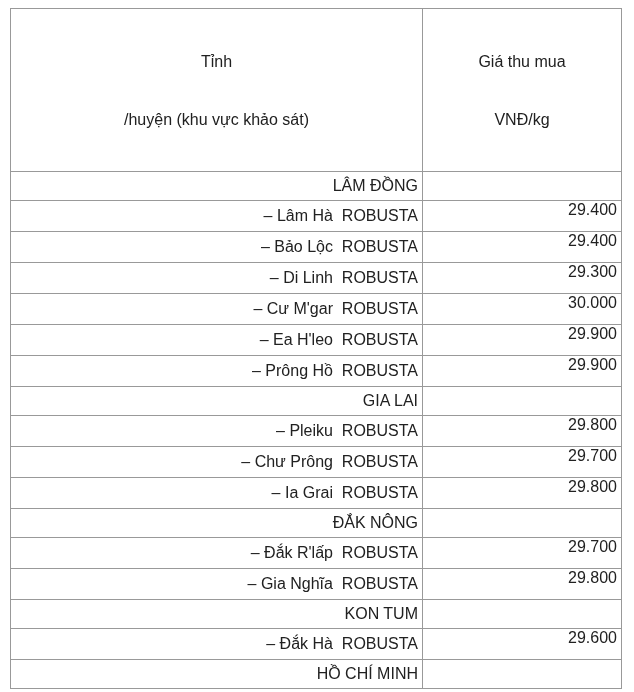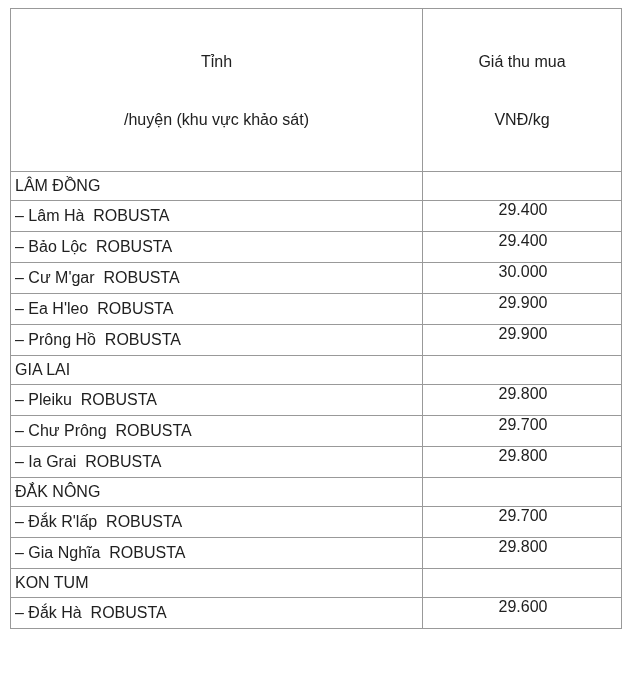--- a/index.html
+++ b/index.html
@@ -45,26 +45,26 @@
     display: flex;
     flex-direction: column;
     justify-content: space-between;
     align-items: center;
     padding: 8px 0 6px 0;
     box-sizing: border-box;
   }
   td.label-cell {
     height: 29px;
     padding: 0 4px 0 4px;
-    text-align: left;
+    text-align: right;
   }
   td.price-cell {
     height: 29px;
     padding: 0 4px 12px 6px;
-    text-align: center;
+    text-align: right;
     margin-left: 39px;
   }
 </style>
 </head>
 <body>
 
 <div class="page">
   <table class="price-table">
     <colgroup>
       <col class="col-label">
@@ -91,20 +91,24 @@
         <td class="label-cell">LÂM ĐỒNG</td>
         <td class="price-cell"></td>
       </tr>
       <tr>
         <td class="label-cell">– Lâm Hà  ROBUSTA</td>
         <td class="price-cell">29.400</td>
       </tr>
       <tr>
         <td class="label-cell">– Bảo Lộc  ROBUSTA</td>
         <td class="price-cell">29.400</td>
+      </tr>
+      <tr>
+        <td class="label-cell">– Di Linh  ROBUSTA</td>
+        <td class="price-cell">29.300</td>
       </tr>
       <tr>
         <td class="label-cell">– Cư M'gar  ROBUSTA</td>
         <td class="price-cell">30.000</td>
       </tr>
       <tr>
         <td class="label-cell">– Ea H'leo  ROBUSTA</td>
         <td class="price-cell">29.900</td>
       </tr>
       <tr>
@@ -140,16 +144,20 @@
         <td class="price-cell">29.800</td>
       </tr>
       <tr>
         <td class="label-cell">KON TUM</td>
         <td class="price-cell"></td>
       </tr>
       <tr>
         <td class="label-cell">– Đắk Hà  ROBUSTA</td>
         <td class="price-cell">29.600</td>
       </tr>
+      <tr>
+        <td class="label-cell">HỒ CHÍ MINH</td>
+        <td class="price-cell"></td>
+      </tr>
 
     </tbody>
   </table>
 </div>
 
 </body></html>

